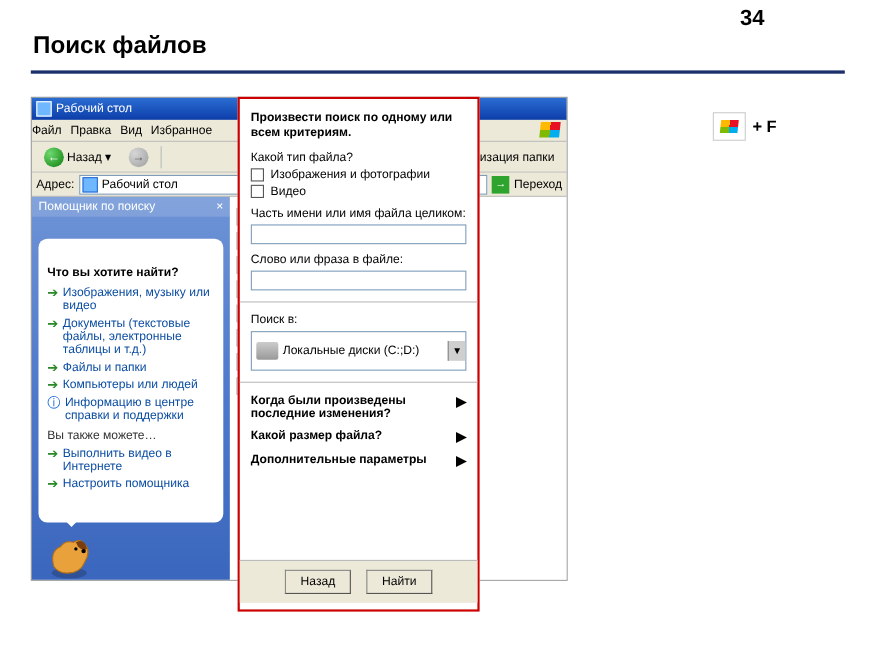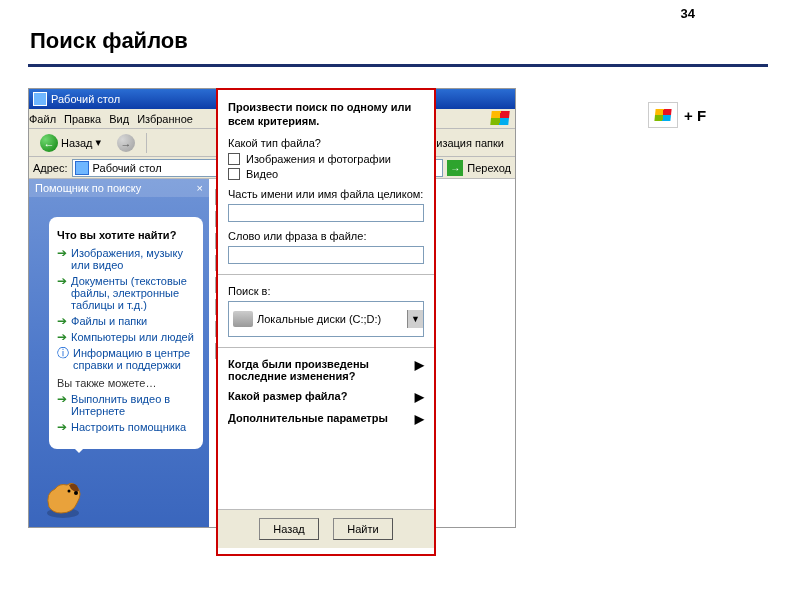--- a/index.html
+++ b/index.html
@@ -10,21 +10,21 @@
     background: #fff;
     width: 800px;
     height: 600px;
     overflow: hidden;
     position: relative;
   }
   .page-number {
     position: absolute;
     top: 6px;
     right: 105px;
-    font-size: 13px;
+    font-size: 20px;
     font-weight: bold;
     color: #000;
     margin-left: 16px;
   }
   .page-title {
     position: absolute;
     top: 28px;
     left: 30px;
     font-size: 22px;
     font-weight: bold;
@@ -125,24 +125,24 @@
     display:flex; flex-direction:column;
   }
   .search-panel-header {
     background: rgba(255,255,255,0.15);
     padding: 3px 6px;
     font-size: 11px;
     display:flex; justify-content:space-between; align-items:center;
   }
   .search-panel-header .x { color:#fff; font-size:11px; }
   .balloon {
-    margin: 20px 6px 6px 20px;
+    margin: 20px 6px 6px 6px;
     background: #fff; color:#000;
     border-radius: 8px;
-    padding: 12px 8px;
+    padding: 25px 8px;
     font-size: 11px;
     position: relative;
   }
   .balloon .q-title { font-weight: bold; margin-bottom: 6px; }
   .opt { display:flex; align-items:flex-start; gap:4px; margin:4px 0; color:#0b4da2; cursor:default; }
   .opt .bullet { color:#2a8a2a; font-size:12px; line-height:12px; }
   .also { margin-top:6px; color:#333; }
   .balloon-tail {
     position:absolute; bottom:-12px; left:22px;
     width:0; height:0; border:8px solid transparent; border-top-color:#fff;

